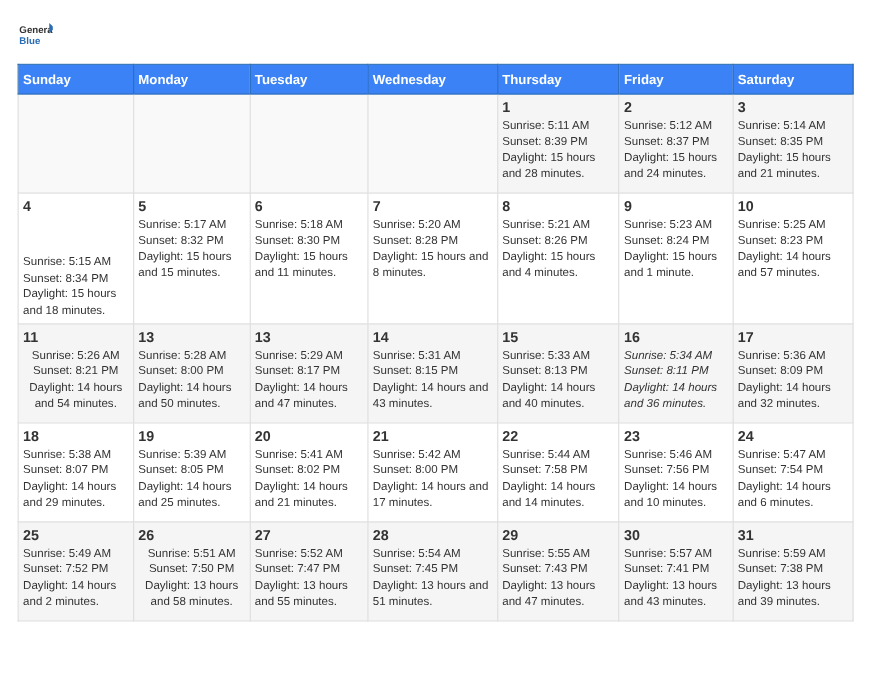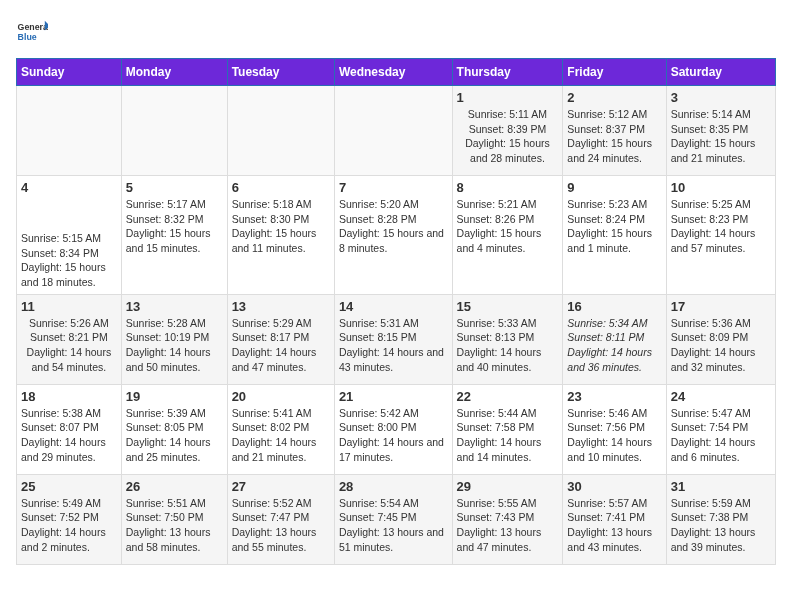--- a/index.html
+++ b/index.html
@@ -37,21 +37,21 @@
     .subtitle {
       font-size: 16px;
       color: #333;
     }
     table {
       width: 100%;
       border-collapse: collapse;
       font-size: 11px;
     }
     thead tr {
-      background-color: #6d28d9;
+      background-color: #3b82f6;
       color: white;
     }
     thead th {
       padding: 6px 4px;
       text-align: left;
       font-size: 12px;
       font-weight: bold;
       border: 1px solid #2a6db5;
     }
     tbody tr {
@@ -116,21 +116,21 @@
       </tr>
   </thead>
   <tbody id="calendar-body">
   <tr>
         <td class="empty-cell"></td>
         <td class="empty-cell"></td>
         <td class="empty-cell"></td>
         <td class="empty-cell"></td>
         <td>
           <span class="day-number">1</span>
-          <div class="day-info" style="white-space: pre-line; text-align: center;">Sunrise: 5:11 AM
+          <div class="day-info" style="white-space: pre-line;">Sunrise: 5:11 AM
 Sunset: 8:39 PM
 Daylight: 15 hours and 28 minutes.</div>
         </td>
         <td>
           <span class="day-number">2</span>
           <div class="day-info" style="white-space: pre-line;">Sunrise: 5:12 AM
 Sunset: 8:37 PM
 Daylight: 15 hours and 24 minutes.</div>
         </td>
         <td>
@@ -187,21 +187,21 @@
       <tr>
         <td>
           <span class="day-number">11</span>
           <div class="day-info" style="white-space: pre-line; text-align: center;">Sunrise: 5:26 AM
 Sunset: 8:21 PM
 Daylight: 14 hours and 54 minutes.</div>
         </td>
         <td>
           <span class="day-number">13</span>
           <div class="day-info" style="white-space: pre-line;">Sunrise: 5:28 AM
-Sunset: 10:19 PM
+Sunset: 8:00 PM
 Daylight: 14 hours and 50 minutes.</div>
         </td>
         <td>
           <span class="day-number">13</span>
           <div class="day-info" style="white-space: pre-line;">Sunrise: 5:29 AM
 Sunset: 8:17 PM
 Daylight: 14 hours and 47 minutes.</div>
         </td>
         <td>
           <span class="day-number">14</span>
@@ -274,21 +274,21 @@
       </tr>
       <tr>
         <td>
           <span class="day-number">25</span>
           <div class="day-info" style="white-space: pre-line;">Sunrise: 5:49 AM
 Sunset: 7:52 PM
 Daylight: 14 hours and 2 minutes.</div>
         </td>
         <td>
           <span class="day-number">26</span>
-          <div class="day-info" style="white-space: pre-line;">Sunrise: 5:51 AM
+          <div class="day-info" style="white-space: pre-line; text-align: center;">Sunrise: 5:51 AM
 Sunset: 7:50 PM
 Daylight: 13 hours and 58 minutes.</div>
         </td>
         <td>
           <span class="day-number">27</span>
           <div class="day-info" style="white-space: pre-line;">Sunrise: 5:52 AM
 Sunset: 7:47 PM
 Daylight: 13 hours and 55 minutes.</div>
         </td>
         <td>

